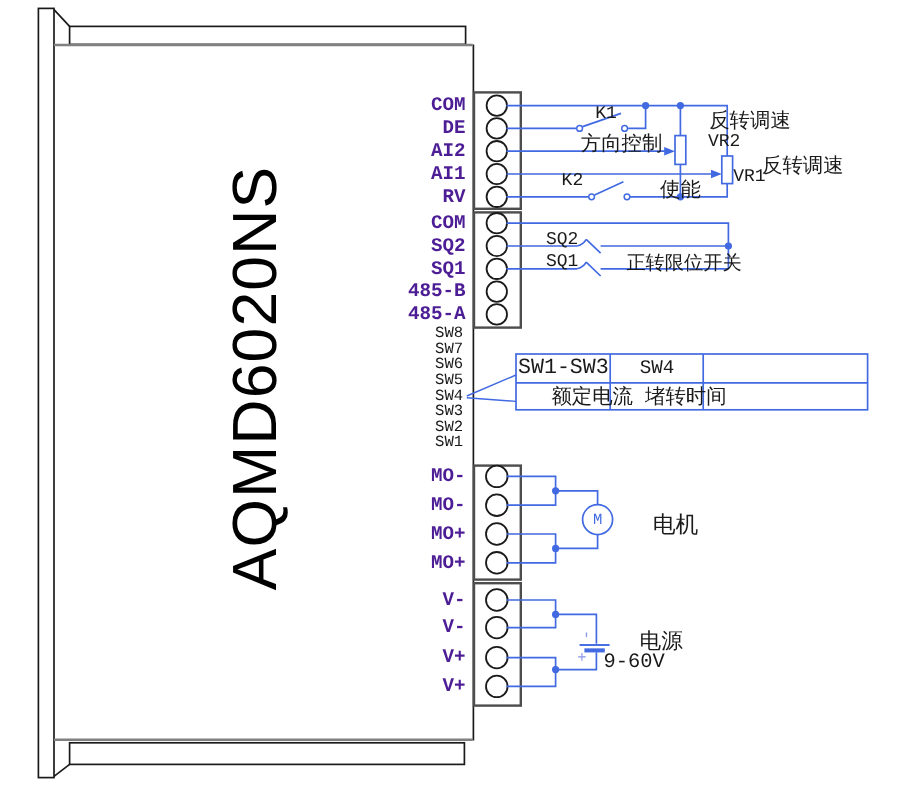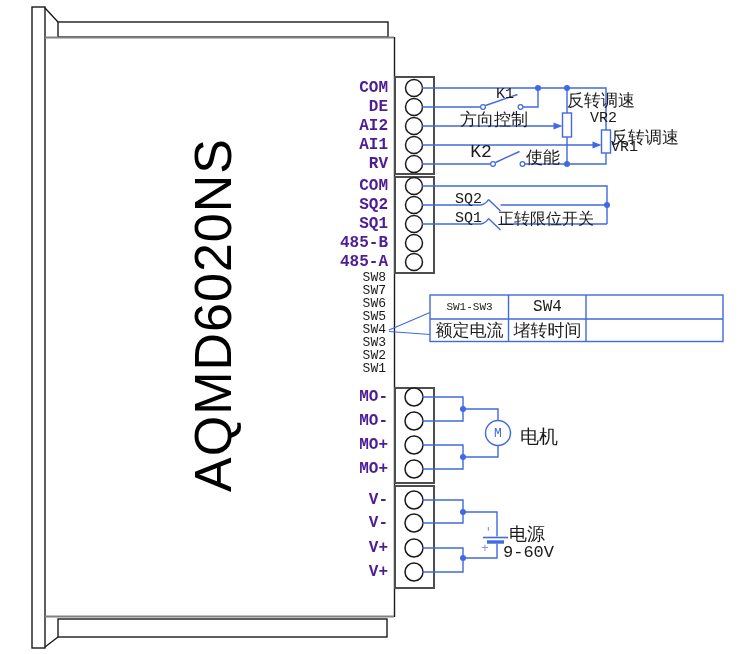--- a/index.html
+++ b/index.html
@@ -7,21 +7,21 @@
          font-family:"Liberation Sans", sans-serif;color:#1a1a1a;}
   #stage svg{position:absolute;left:0;top:0;}
   .lbl{position:absolute;white-space:nowrap;color:#1a1a1a;}
   .tlbl{position:absolute;width:70px;text-align:right;left:318px;
         font-family:"Liberation Mono","DejaVu Sans Mono",monospace;
         font-size:16px;line-height:18px;color:#4c1d95;font-weight:bold;}
   .swlbl{position:absolute;width:70px;text-align:right;left:316px;
         font-family:"Liberation Mono","DejaVu Sans Mono",monospace;
         font-size:13px;line-height:13px;color:#1a1a1a;}
   .mono{font-family:"Liberation Mono","DejaVu Sans Mono",monospace;}
-  .cjk{font-family:Liberation Serif, serif;}
+  .cjk{font-family:Liberation Serif, serif;padding-left:24px;}
   .tcell{position:absolute;text-align:center;line-height:22px;color:#1a1a1a;}
   .title{position:absolute;left:213px;top:315px;transform:translate(-50%,-50%) rotate(-90deg);
          font-family:"Liberation Sans",sans-serif;font-size:52px;letter-spacing:1px;
          color:#000;white-space:nowrap;}
   .blue{color:#4169E1;}
   .ltblue{color:#8a97e8;}
 </style>
 </head>
 <body>
 
@@ -166,38 +166,38 @@
 <div class="tlbl" style="top:436px">MO+</div>
 <div class="tlbl" style="top:460px">MO+</div>
 
 <div class="tlbl" style="top:491px">V-</div>
 <div class="tlbl" style="top:514px">V-</div>
 <div class="tlbl" style="top:539px">V+</div>
 <div class="tlbl" style="top:563px">V+</div>
 
 <div class="lbl mono" style="left:488px;top:86px;width:26px;text-align:right;font-size:15px">K1</div>
 <div class="lbl cjk" style="left:460px;top:108px;width:72px;text-align:left;font-size:17px">方向控制</div>
-<div class="lbl mono" style="left:468px;top:142px;width:26px;text-align:center;font-size:18px">K2</div>
+<div class="lbl mono" style="left:468px;top:142px;width:26px;font-size:15px">K2</div>
 <div class="lbl cjk" style="left:526px;top:146px;font-size:17px">使能</div>
 
 <div class="lbl cjk" style="left:567px;top:89px;font-size:17px">反转调速</div>
 <div class="lbl mono" style="left:590px;top:110px;font-size:15px">VR2</div>
 <div class="lbl cjk" style="left:611px;top:126px;font-size:17px">反转调速</div>
 <div class="lbl mono" style="left:611px;top:139px;font-size:15px">VR1</div>
 
 <div class="lbl mono" style="left:455px;top:191px;width:26px;text-align:center;font-size:15px">SQ2</div>
 <div class="lbl mono" style="left:455px;top:210px;width:26px;text-align:center;font-size:15px">SQ1</div>
 <div class="lbl cjk" style="left:498px;top:209px;font-size:16px">正转限位开关</div>
 
 <div class="lbl mono blue" style="left:489px;top:426px;width:18px;text-align:center;font-size:13px">M</div>
 <div class="lbl cjk" style="left:520px;top:424px;font-size:19px">电机</div>
 
 <div class="lbl cjk" style="left:509px;top:522px;font-size:18px">电源</div>
 <div class="lbl mono" style="left:503px;top:543px;font-size:17px">9-60V</div>
 <div class="lbl mono ltblue" style="left:484px;top:521px;font-size:14px;transform:rotate(90deg)">-</div>
 <div class="lbl mono ltblue" style="left:481px;top:541px;font-size:13px">+</div>
 
-<div class="tcell mono" style="left:431px;top:296px;width:77px;font-size:11px">SW1-SW3</div>
+<div class="tcell mono" style="left:431px;top:296px;width:77px;font-size:18px">SW1-SW3</div>
 <div class="tcell mono" style="left:509px;top:296px;width:77px;font-size:16px">SW4</div>
 <div class="tcell cjk" style="left:431px;top:320px;width:77px;font-size:17px">额定电流</div>
 <div class="tcell cjk" style="left:509px;top:320px;width:77px;font-size:17px">堵转时间</div>
 
 </div>
 
 </body></html>

